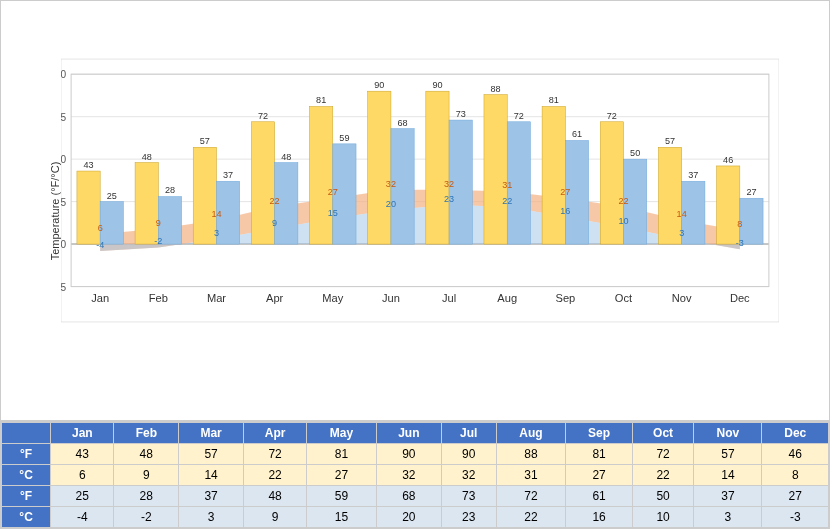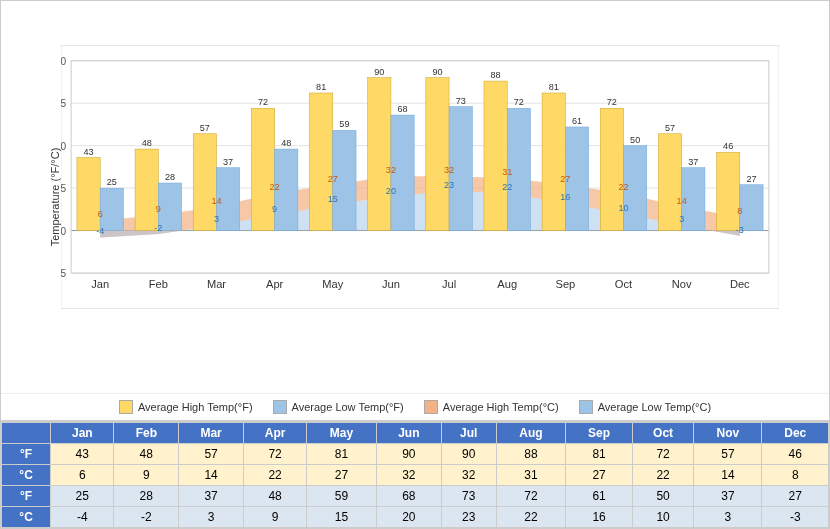--- a/index.html
+++ b/index.html
@@ -208,38 +208,20 @@
         <text x="383.75" y="240" text-anchor="middle" font-size="11" fill="#333">Jul</text>
         <text x="441.25" y="240" text-anchor="middle" font-size="11" fill="#333">Aug</text>
         <text x="498.75" y="240" text-anchor="middle" font-size="11" fill="#333">Sep</text>
         <text x="556.25" y="240" text-anchor="middle" font-size="11" fill="#333">Oct</text>
         <text x="613.75" y="240" text-anchor="middle" font-size="11" fill="#333">Nov</text>
         <text x="671.25" y="240" text-anchor="middle" font-size="11" fill="#333">Dec</text>
         <rect x="10" y="15" width="690" height="210" fill="none" stroke="#ccc" stroke-width="1"></rect>
       </svg>
   </div>
 
-  <div class="legend-area" id="legendArea">
-      <div class="legend-item">
-        <div class="legend-box" style="background: rgb(255, 217, 102);"></div>
-        <span style="font-size: 11px;">Average High Temp(°F)</span>
-      </div>
-      <div class="legend-item">
-        <div class="legend-box" style="background: rgb(157, 195, 230);"></div>
-        <span style="font-size: 11px;">Average Low Temp(°F)</span>
-      </div>
-      <div class="legend-item">
-        <div class="legend-box" style="background: rgb(244, 177, 131); border-radius: 0px;"></div>
-        <span style="font-size: 11px;">Average High Temp(°C)</span>
-      </div>
-      <div class="legend-item">
-        <div class="legend-box" style="background: rgb(157, 195, 230); border-radius: 0px;"></div>
-        <span style="font-size: 11px;">Average Low Temp(°C)</span>
-      </div>
-    </div>
 
   <div class="table-area">
     <table id="dataTable">
         <thead>
           <tr>
             <th></th>
             <th>Jan</th>
             <th>Feb</th>
             <th>Mar</th>
             <th>Apr</th>

